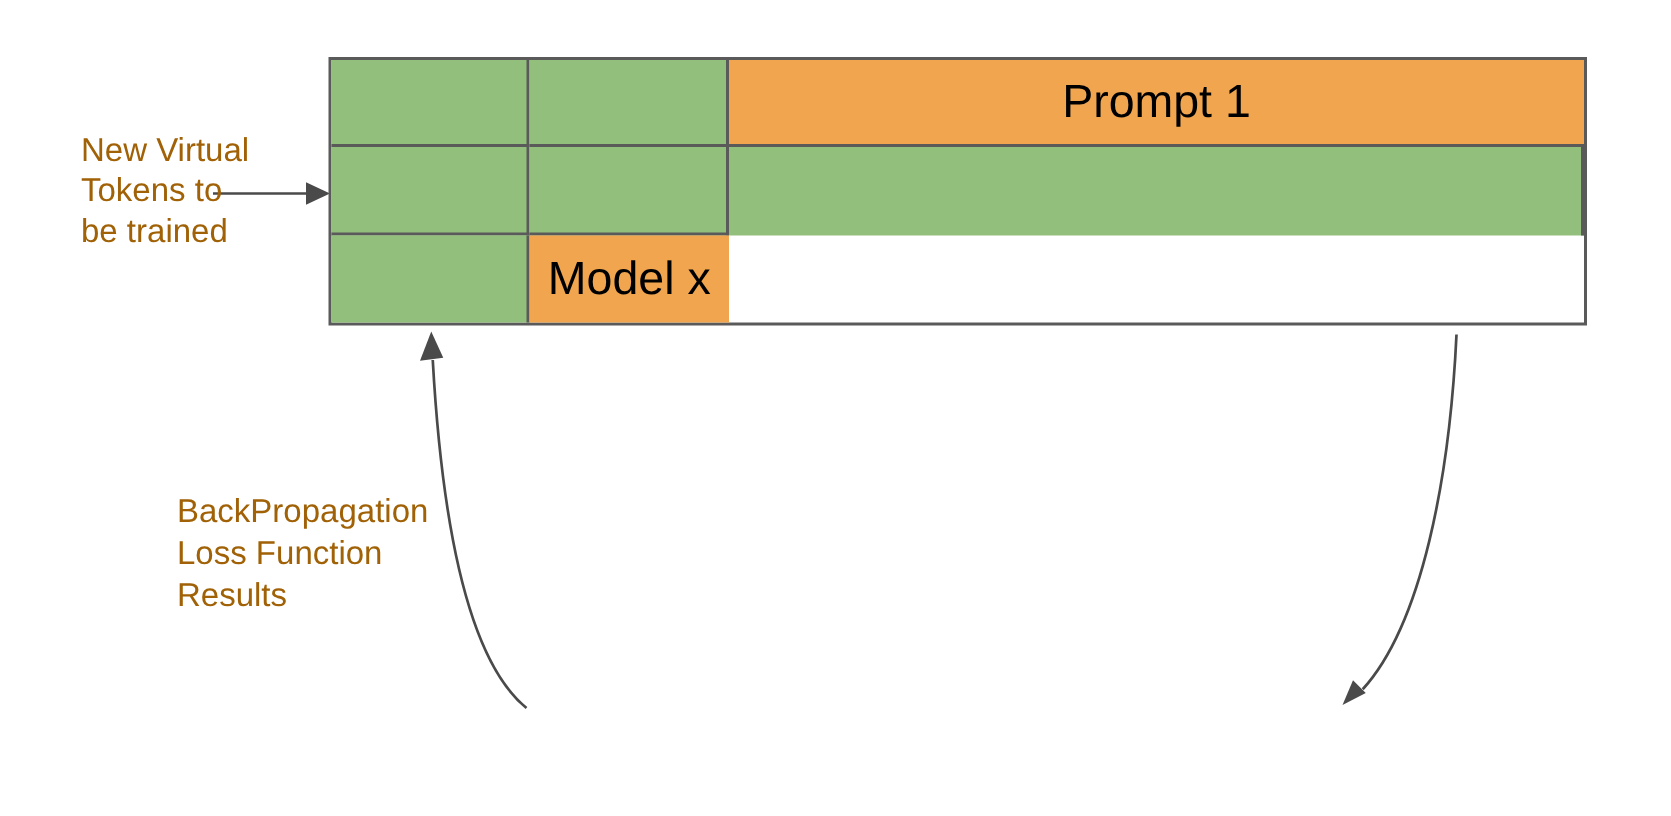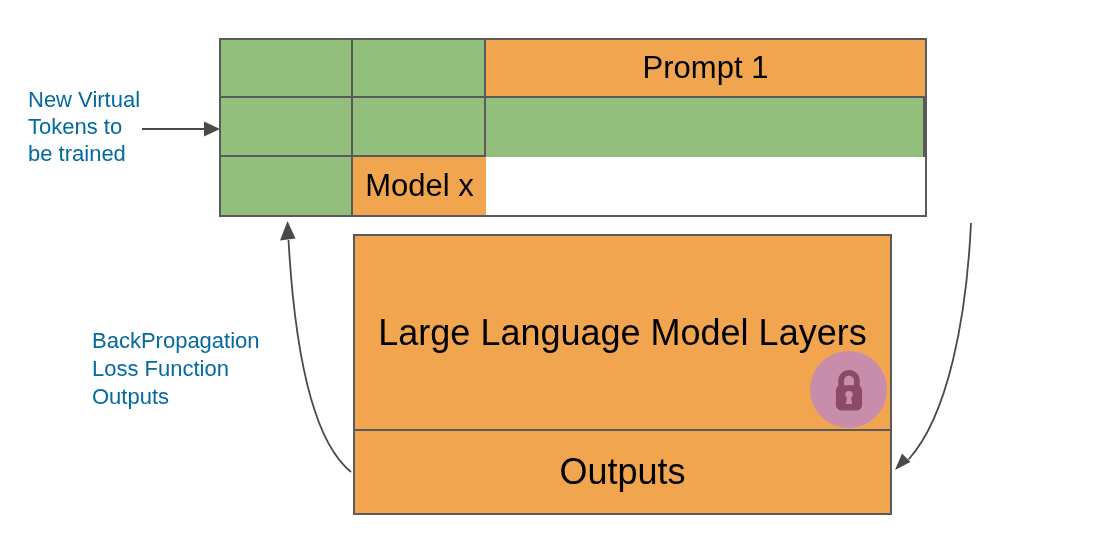--- a/index.html
+++ b/index.html
@@ -13,29 +13,30 @@
   }
   .arrows{position:absolute;left:0;top:0;width:1114px;height:544px;pointer-events:none;}
   .arrows path, .arrows line{stroke:var(--arrow-gray,#4a4a4a);stroke-width:1.8;fill:none;}
   .arrows polygon{fill:var(--arrow-gray,#4a4a4a);stroke:none;}
 
   .label{
     position:absolute;
     white-space:pre-line;
     font-size:22px;
     line-height:27px;
-    color:#0369a1;
+    color:#a16207;
+    margin-left:26px;
   }
   .label-tokens{left:28px;top:86px;}
   .label-backprop{left:92px;top:327px;line-height:28px;}
 
   
   .prompt-table{
     position:absolute;left:219px;top:38px;
-    width:708px;height:179px;
+    width:839px;height:179px;
     display:grid;
     grid-template-columns:132px 133px 1fr;
     grid-template-rows:repeat(3,1fr);
     border:2.5px solid var(--border-gray,#5a5a5a);
     box-sizing:border-box;
   }
   .cell{box-sizing:border-box;}
   .cell.green{background:var(--token-green,#93bf7d);}
   .cell.orange{
     background:var(--prompt-orange,#f0a54e);
@@ -97,45 +98,29 @@
       <path d="M971 223 C966.5 318, 948 416, 908.5 459.5"></path>
       <polygon points="895,470 910.5,462 902,453.5"></polygon>
     </g>
   </svg>
 
   <div class="label label-tokens">New Virtual
 Tokens to
 be trained</div>
   <div class="label label-backprop">BackPropagation
 Loss Function
-Outputs</div>
+Results</div>
 
   <div class="prompt-table">
     <div class="cell green br bb"></div>
     <div class="cell green br bb"></div>
     <div class="cell orange bb">Prompt 1</div>
 
     <div class="cell green br bb"></div>
     <div class="cell green br bb"></div>
 
     <div class="cell green br"></div>
     <div class="cell green br"></div>
     <div class="cell orange">Model x</div>
   </div>
 
-  <div class="model-box">
-    <div class="model-top">
-      <span class="model-title">Large Language Model Layers</span>
-      <div class="lock-badge">
-        <svg width="42" height="46" viewBox="0 0 40 44">
-          <path d="M12.5 20 V13 a7.5 7.5 0 0 1 15 0 V20" fill="none" stroke="var(--lock-glyph-maroon,#8c4a67)" stroke-width="5.5"></path>
-          <rect x="7.5" y="17.5" width="25" height="24" rx="5" ry="5" fill="var(--lock-glyph-maroon,#8c4a67)"></rect>
-          <circle cx="20" cy="26.5" r="3.5" fill="var(--lock-circle-pink,#c78dab)"></circle>
-          <path d="M18.2 28.5 L21.8 28.5 L23 35.5 L17 35.5 Z" fill="var(--lock-circle-pink,#c78dab)"></path>
-        </svg>
-      </div>
-    </div>
-    <div class="model-outputs">
-      <span>Outputs</span>
-    </div>
-  </div>
 
 </div>
 
 </body></html>

